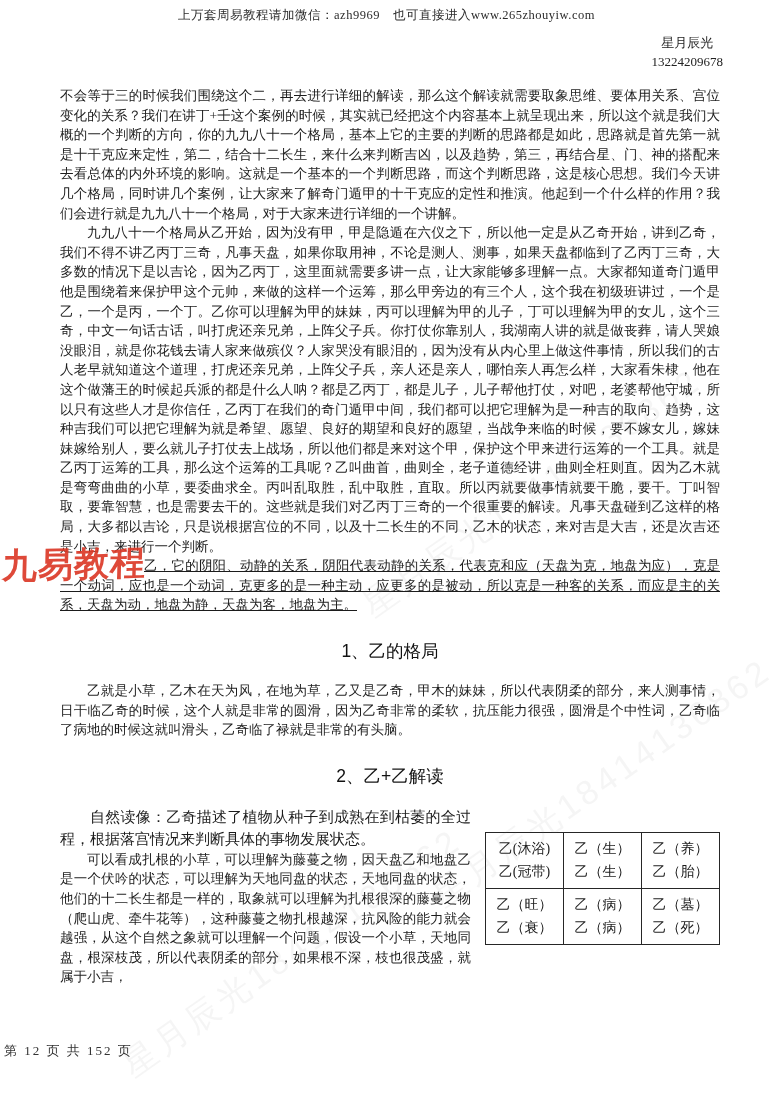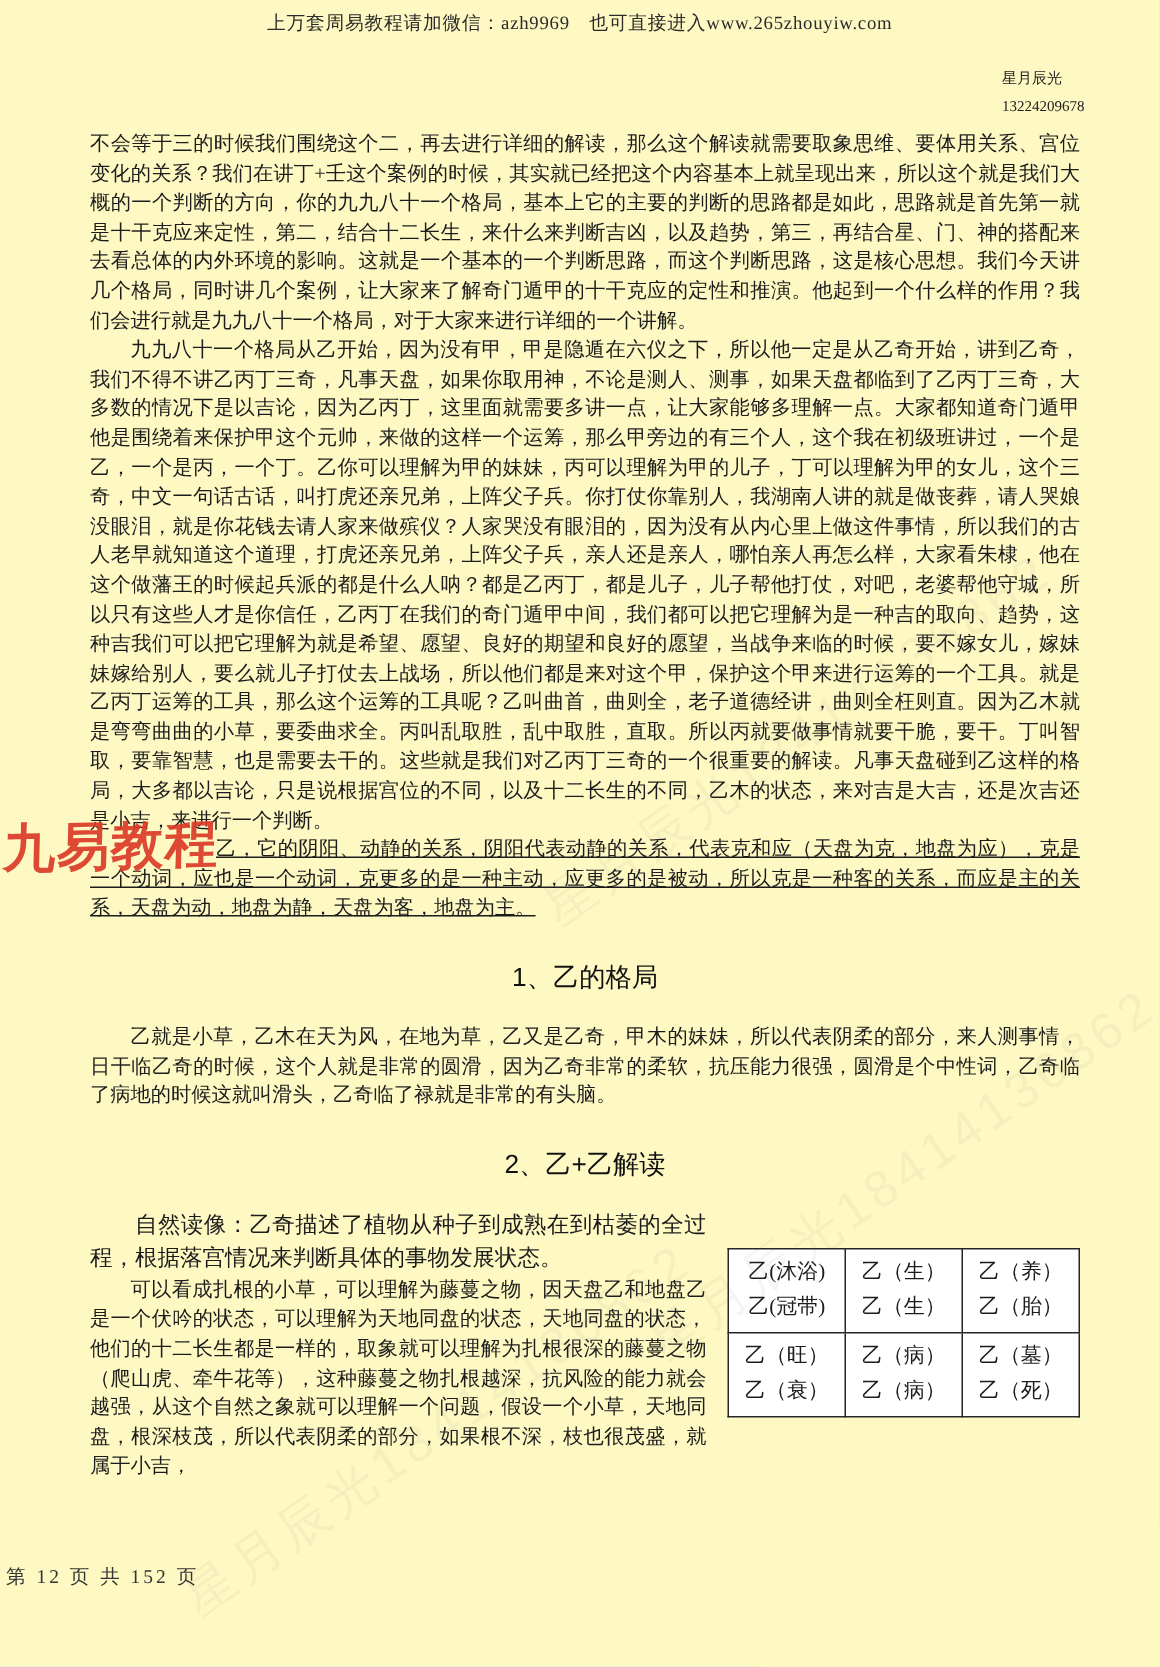--- a/index.html
+++ b/index.html
@@ -1,34 +1,34 @@
 <!DOCTYPE html>
 <html><head>
 <meta charset="utf-8">
 <style>
   * { box-sizing: border-box; margin: 0; padding: 0; }
   html,body { background:#e8e8e8; }
   .page {
     position: relative;
     width: 773px; height: 1111px;
     margin: 0 auto;
-    background: #fef9c3;
+    background: #ffffff;
     overflow: hidden;
     font-family: "Liberation Serif", serif;
     color: #1c1c1c;
   }
   .doc-header {
     position: absolute; top: 7px; left: 0; right: 0;
     text-align: center;
     font-size: 12.5px; color: #2b2b2b;
     letter-spacing: 0.5px;
   }
   .author-block {
-    position: absolute; top: 43px; right: 50px;
-    text-align: left; font-size: 10px; line-height: 19px; color: #222;
+    position: absolute; top: 33px; right: 50px;
+    text-align: center; font-size: 13px; line-height: 19px; color: #222;
   }
   .content {
     position: absolute; left: 60px; top: 86px; width: 660px;
   }
   p.body-par {
     font-size: 13.5px; line-height: 19.6px;
     text-align: justify; text-justify: inter-ideograph;
     margin: 0;
   }
   .indent2 { text-indent: 2em; }

